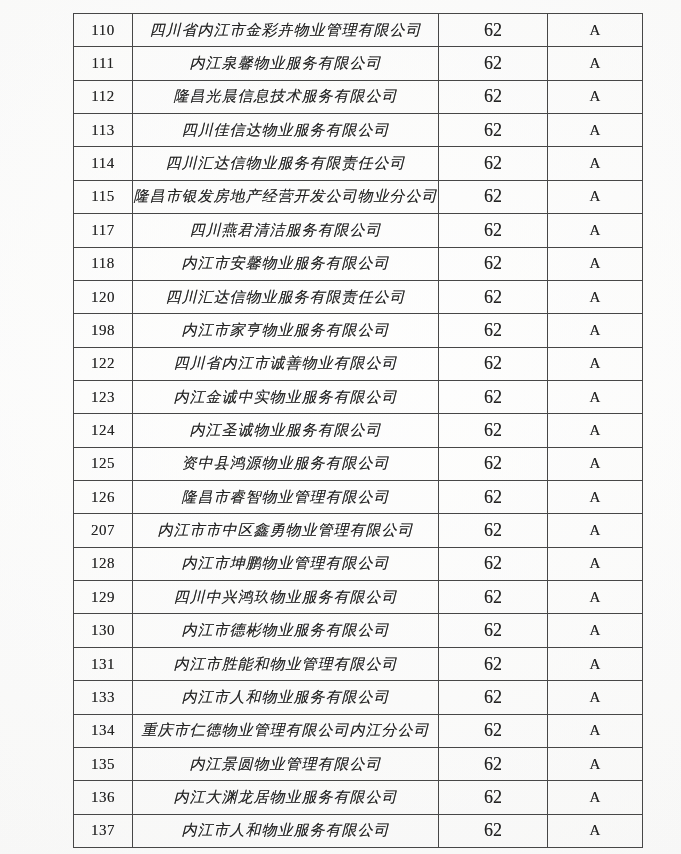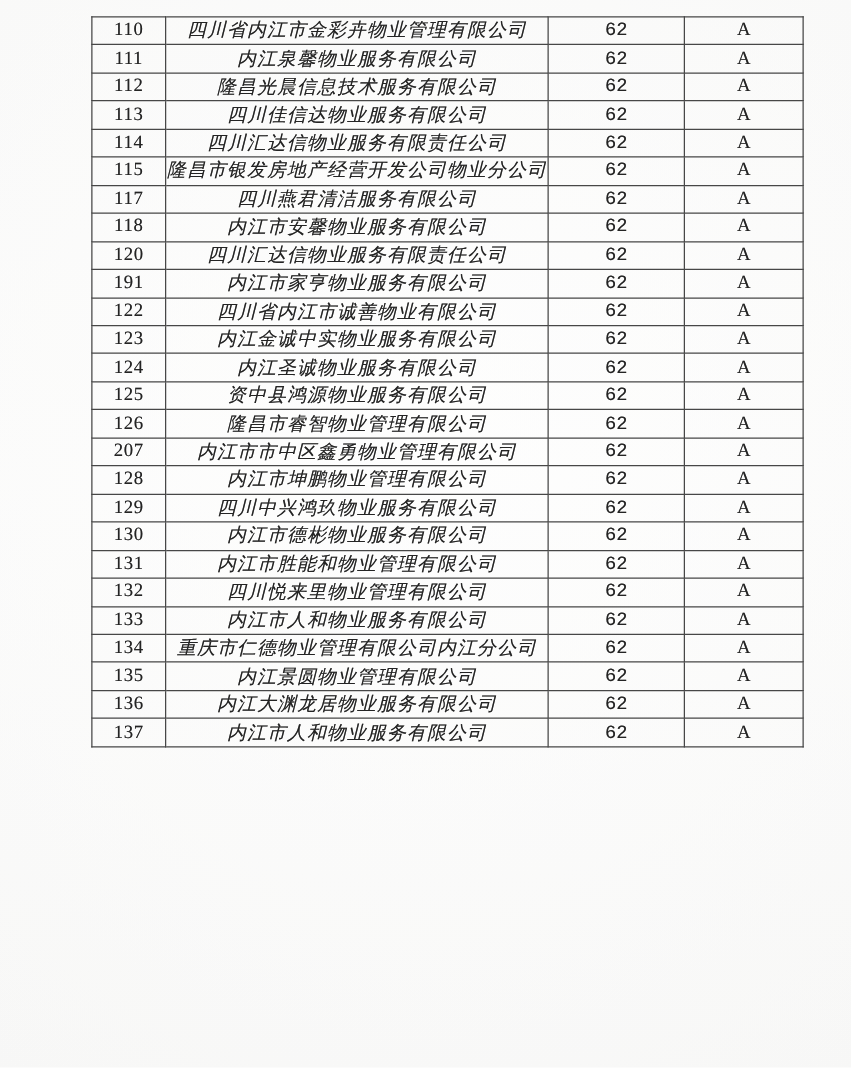--- a/index.html
+++ b/index.html
@@ -14,21 +14,21 @@
       radial-gradient(ellipse 120% 100% at 50% 40%, rgba(255,255,255,0.6), rgba(0,0,0,0.015)),
       linear-gradient(180deg, #fafaf9 0%, #fcfcfb 45%, #f9f9f8 100%);
     font-family: "Liberation Serif", "DejaVu Serif", serif;
     overflow: hidden;
   }
   .doc-table {
     position: absolute;
     left: 73px;
     top: 13px;
     width: 569px;
-    height: 585px;
+    height: 835px;
     border-collapse: collapse;
     table-layout: fixed;
   }
   .doc-table td {
     border: 1px solid #474747;
     text-align: center;
     vertical-align: middle;
     color: #242424;
     padding: 0;
     overflow: hidden;
@@ -38,22 +38,21 @@
   .c-no {
     font-size: 15px;
     letter-spacing: 0.5px;
   }
   .c-name {
     font-size: 15px;
     letter-spacing: 1px;
     font-style: italic;
   }
   .c-score {
-    font-size: 15px;
-    font-family: Liberation Mono, monospace;
+    font-size: 18px;
   }
   .c-grade {
     font-size: 15px;
   }
 </style>
 </head>
 <body>
 
 <table class="doc-table">
   <colgroup>
@@ -122,21 +121,21 @@
 
 
   <tr>
     <td class="c-no">120</td>
     <td class="c-name">四川汇达信物业服务有限责任公司</td>
     <td class="c-score">62</td>
     <td class="c-grade">A</td>
   </tr>
 
   <tr>
-    <td class="c-no">191</td>
+    <td class="c-no">198</td>
     <td class="c-name">内江市家亨物业服务有限公司</td>
     <td class="c-score">62</td>
     <td class="c-grade">A</td>
   </tr>
 
   <tr>
     <td class="c-no">122</td>
     <td class="c-name">四川省内江市诚善物业有限公司</td>
     <td class="c-score">62</td>
     <td class="c-grade">A</td>
@@ -198,26 +197,20 @@
     <td class="c-grade">A</td>
   </tr>
 
   <tr>
     <td class="c-no">131</td>
     <td class="c-name">内江市胜能和物业管理有限公司</td>
     <td class="c-score">62</td>
     <td class="c-grade">A</td>
   </tr>
 
-  <tr>
-    <td class="c-no">132</td>
-    <td class="c-name">四川悦来里物业管理有限公司</td>
-    <td class="c-score">62</td>
-    <td class="c-grade">A</td>
-  </tr>
 
   <tr>
     <td class="c-no">133</td>
     <td class="c-name">内江市人和物业服务有限公司</td>
     <td class="c-score">62</td>
     <td class="c-grade">A</td>
   </tr>
 
   <tr>
     <td class="c-no">134</td>

